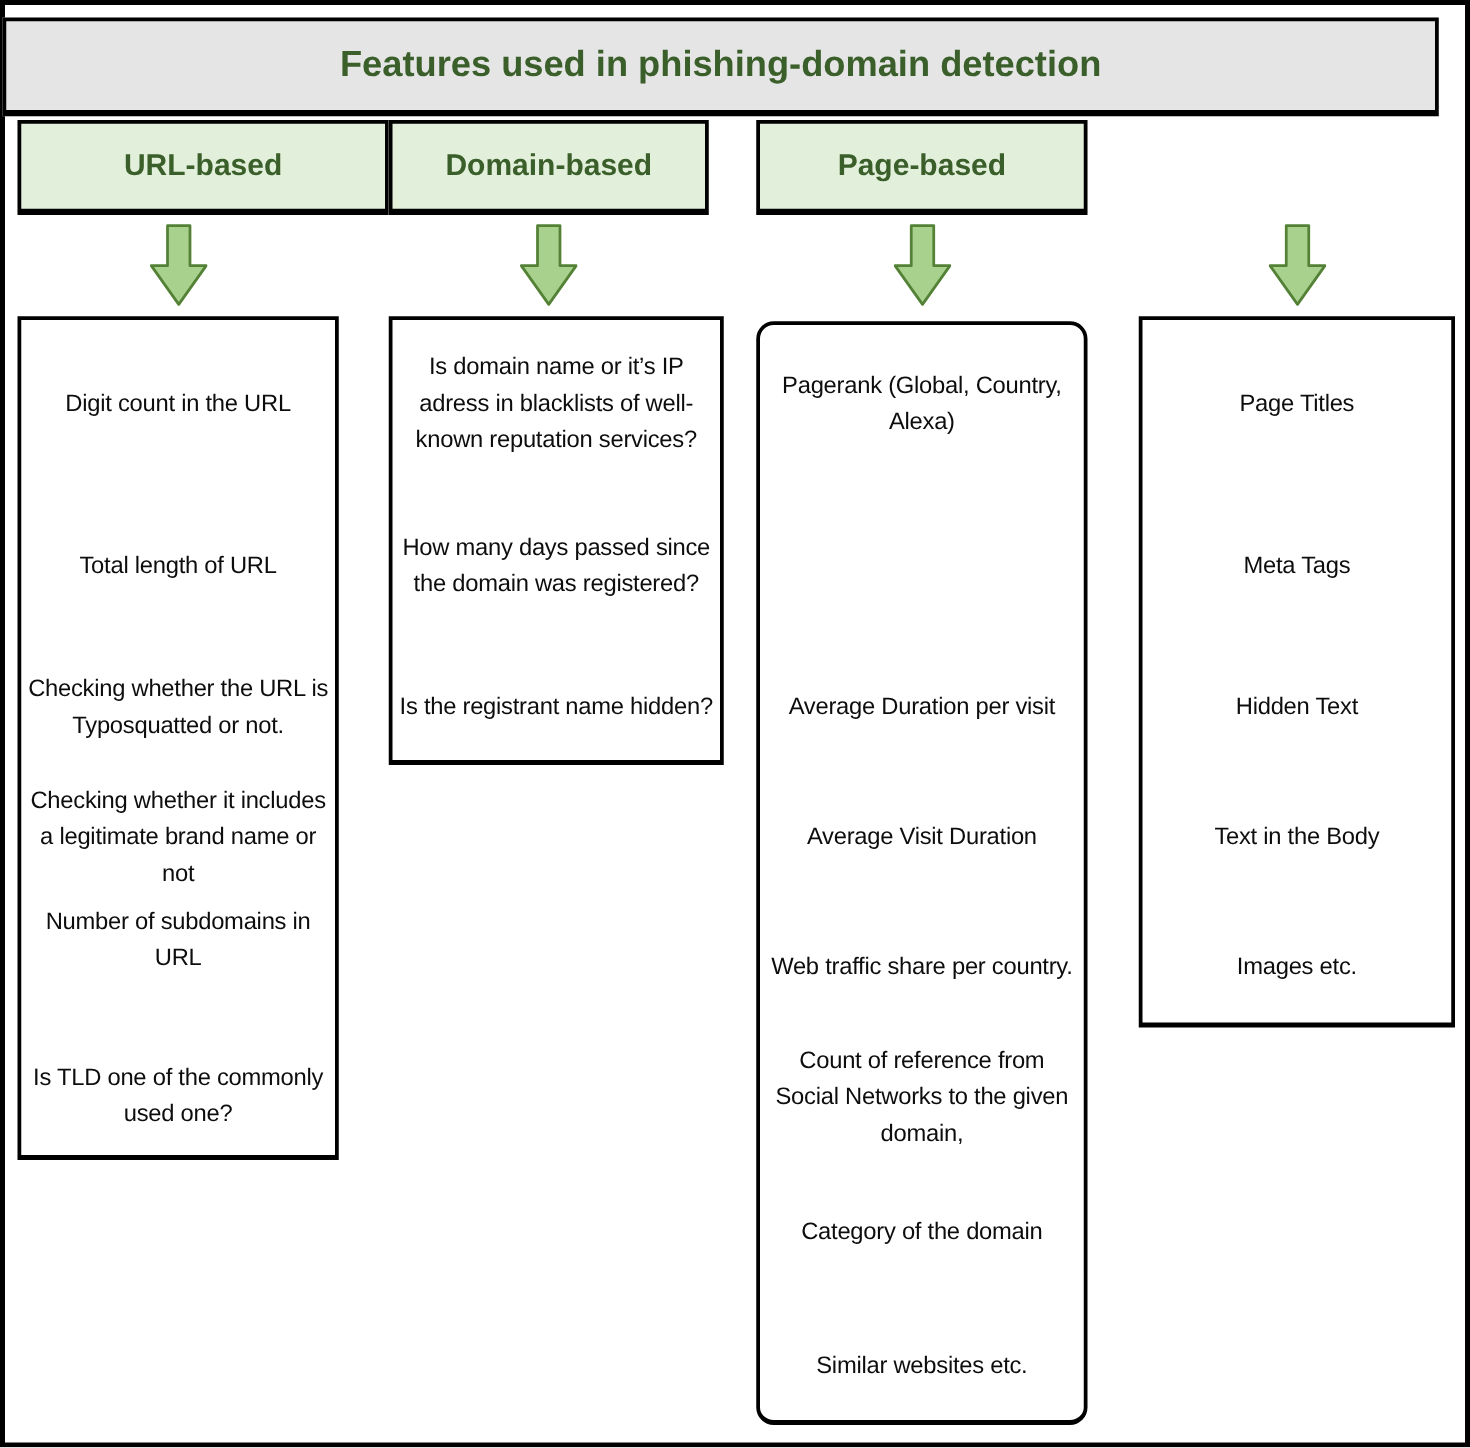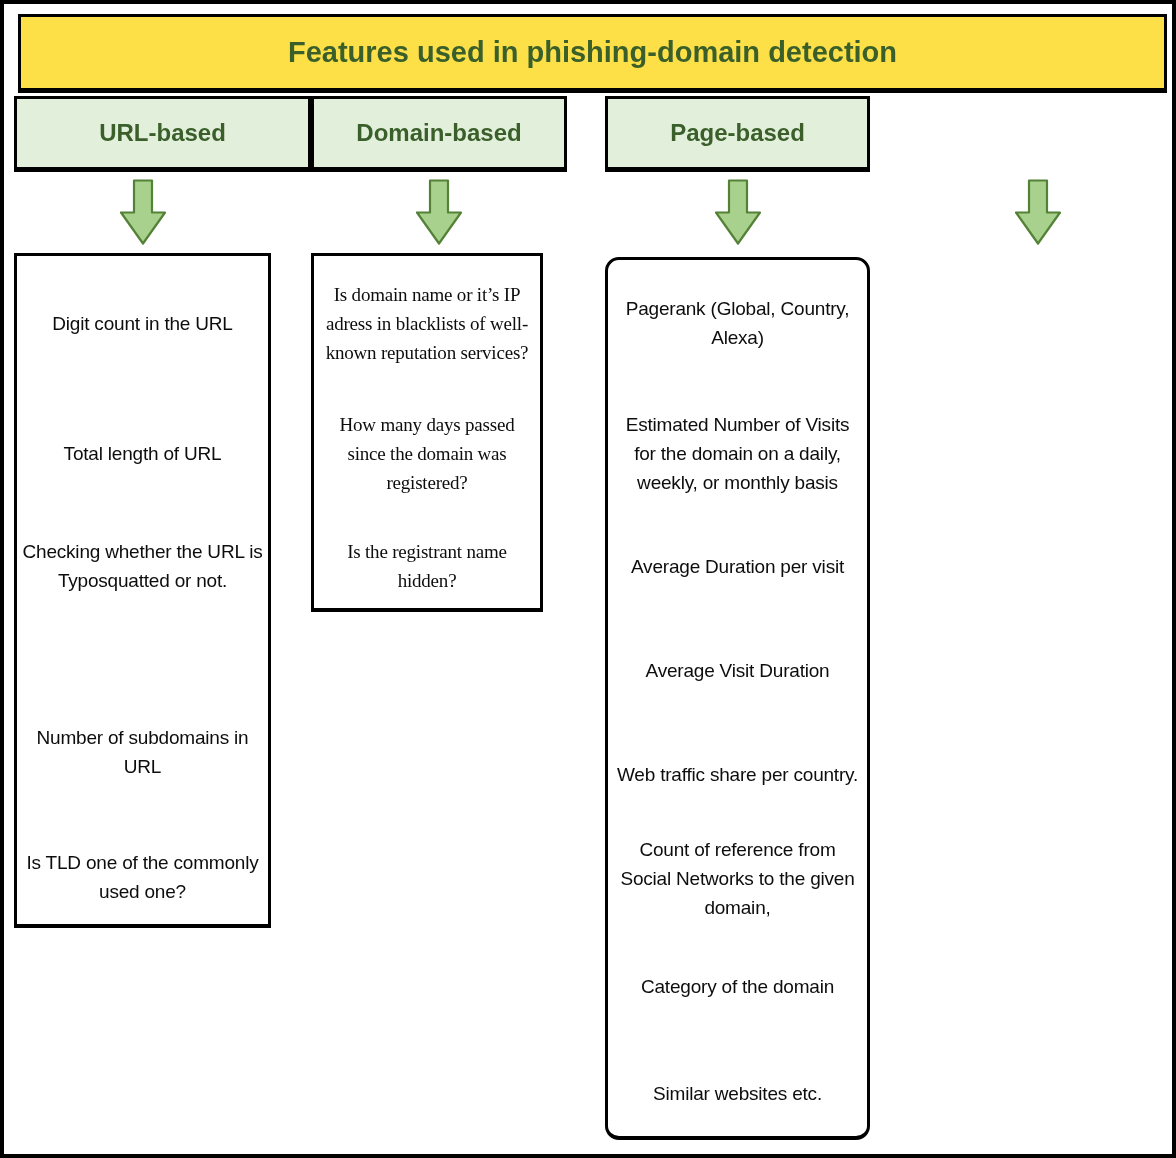--- a/index.html
+++ b/index.html
@@ -16,23 +16,23 @@
 
   .frame {
     position: absolute;
     inset: 0;
     border: 4px solid #000000;
     pointer-events: none;
   }
 
   .title-box {
     position: absolute;
-    left: 18px; top: 14px;
+    left: 2px; top: 14px;
     width: 1149px; height: 79px;
-    background: #fde047;
+    background: #e5e5e5;
     border: 3px solid #000000;
     border-bottom-width: 5px;
     display: flex; align-items: center; justify-content: center;
     font-size: 29px; font-weight: bold; color: #3a5f2a;
   }
 
   .col-header {
     position: absolute;
     top: 96px; height: 76px;
     background: #e2efda;
@@ -57,21 +57,21 @@
   .a3 { left: 715px; }
   .a4 { left: 1015px; }
 
   .feature-box {
     position: absolute;
     background: #ffffff;
     border: 3px solid #000000;
     border-bottom-width: 4px;
   }
   .b1 { left: 14px;  top: 253px; width: 257px; height: 675px; }
-  .b2 { left: 311px; top: 253px; width: 232px; height: 359px; font-family: Liberation Serif, serif; }
+  .b2 { left: 311px; top: 253px; width: 268px; height: 359px; }
   .b3 { left: 605px; top: 257px; width: 265px; height: 883px; border-radius: 14px; }
   .b4 { left: 911px; top: 253px; width: 253px; height: 569px; }
 
   .item {
     position: absolute;
     left: 5px; right: 5px;
     transform: translateY(-50%);
     text-align: center;
     font-size: 19px;
     line-height: 29px;
@@ -101,34 +101,41 @@
     <polygon points="14,1 32,1 32,33 45,33 23,64 1,33 14,33" stroke-width="2.2" stroke-linejoin="round" fill="#a9d18e" stroke="#538135"></polygon>
   </svg>
   <svg class="arrow a4" viewBox="0 0 46 66">
     <polygon points="14,1 32,1 32,33 45,33 23,64 1,33 14,33" stroke-width="2.2" stroke-linejoin="round" fill="#a9d18e" stroke="#538135"></polygon>
   </svg>
 
   <div class="feature-box b1">
     <div class="item" style="top:67px">Digit count in the URL</div>
     <div class="item" style="top:197px">Total length of URL</div>
     <div class="item" style="top:310px">Checking whether the URL is Typosquatted or not.</div>
+    <div class="item" style="top:414px">Checking whether it includes a legitimate brand name or not</div>
     <div class="item" style="top:496px">Number of subdomains in URL</div>
     <div class="item" style="top:621px">Is TLD  one of the commonly used one?</div>
   </div>
 
   <div class="feature-box b2">
     <div class="item" style="top:67px">Is domain name or it’s IP adress in blacklists of well-known reputation services?</div>
     <div class="item" style="top:197px">How many days passed since the domain was registered?</div>
     <div class="item" style="top:310px">Is the registrant name hidden?</div>
   </div>
 
   <div class="feature-box b3">
     <div class="item" style="top:63px">Pagerank (Global, Country, Alexa)</div>
-    <div class="item" style="top:193px">Estimated Number of Visits for the domain on a daily, weekly, or monthly basis</div>
     <div class="item" style="top:306px">Average Duration per visit</div>
     <div class="item" style="top:410px">Average Visit Duration</div>
     <div class="item" style="top:514px">Web traffic share per country.</div>
     <div class="item" style="top:618px">Count of reference from Social Networks to the given domain,</div>
     <div class="item" style="top:833px">Similar websites etc.</div>
     <div class="item" style="top:726px">Category of the domain</div>
   </div>
 
+  <div class="feature-box b4">
+    <div class="item" style="top:67px">Page Titles</div>
+    <div class="item" style="top:197px">Meta Tags</div>
+    <div class="item" style="top:310px">Hidden Text</div>
+    <div class="item" style="top:414px">Text in the Body</div>
+    <div class="item" style="top:518px">Images etc.</div>
+  </div>
 </div>
 
 </body></html>

